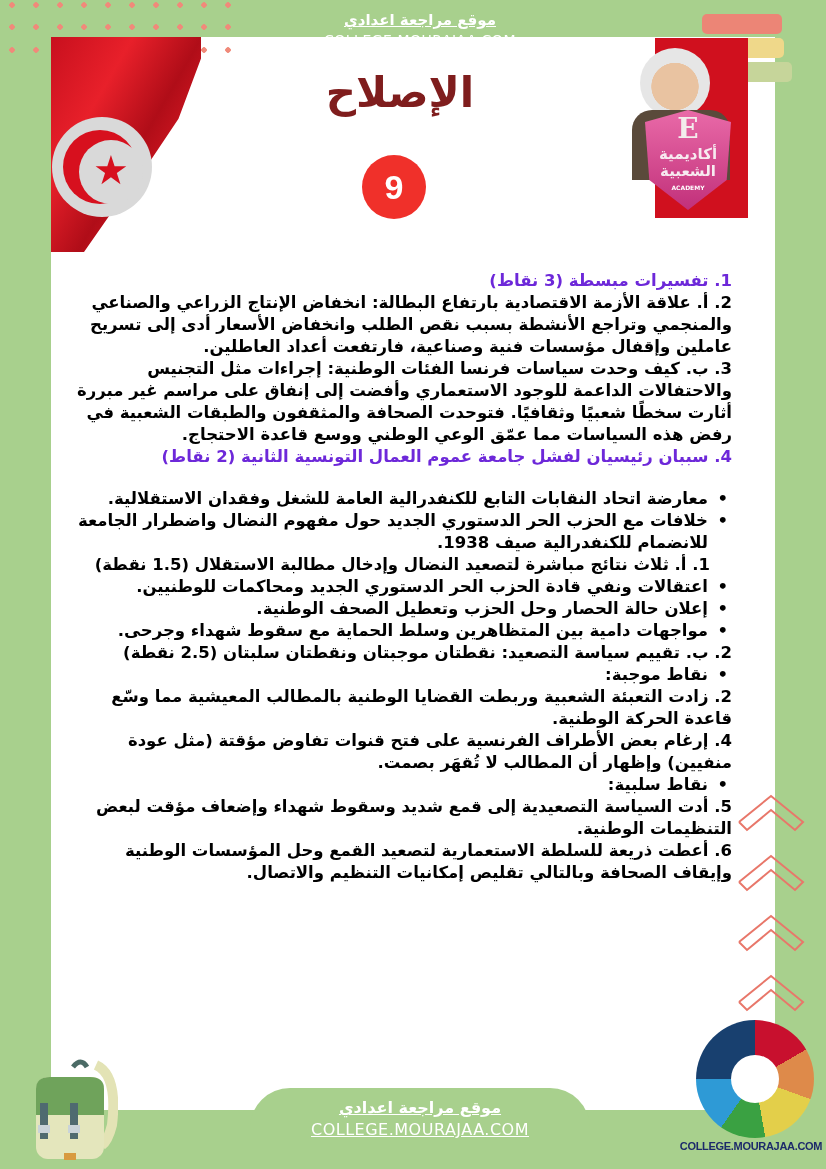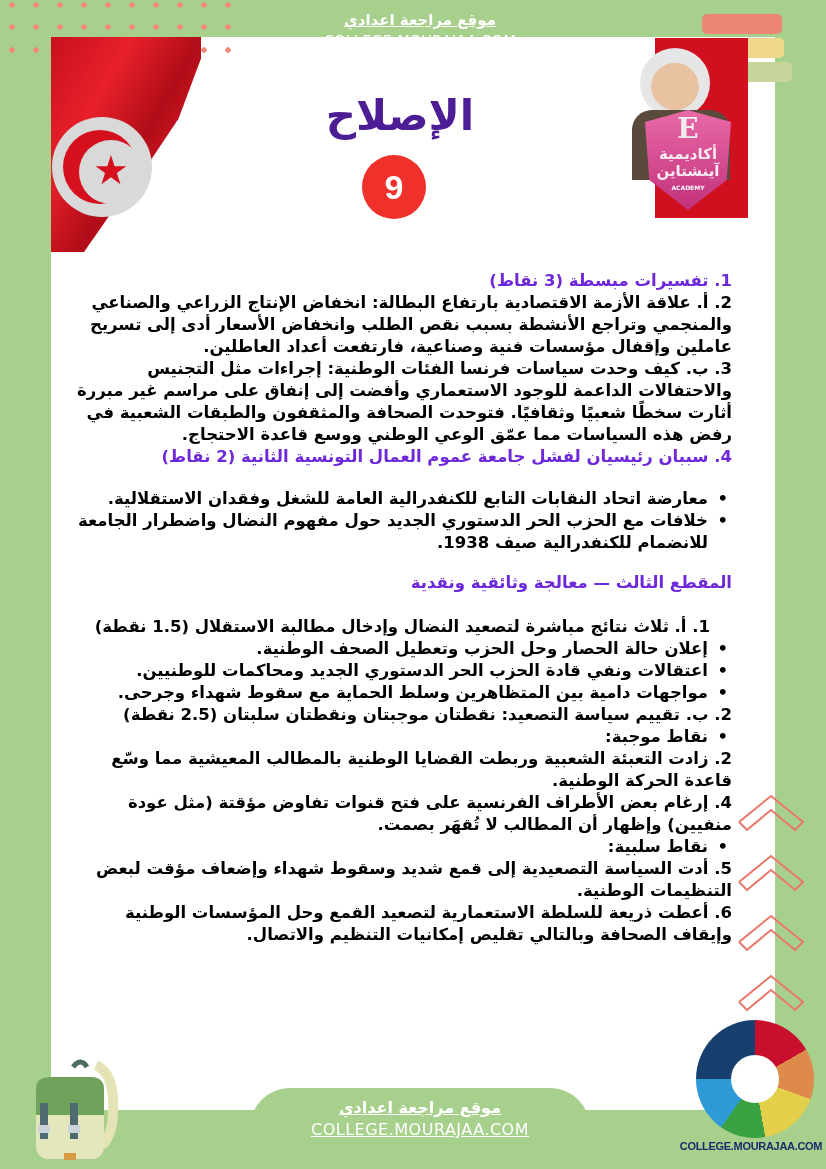--- a/index.html
+++ b/index.html
@@ -54,22 +54,22 @@
   }
   .flag-crescent-cut {
     position:absolute; left:28px; top:103px; width:64px; height:64px; border-radius:50%;
     background:#d9d9d9;
   }
   .flag-star {
     position:absolute; left:42px; top:113px; font-size:40px; color:#d7101e; line-height:40px;
   }
 
   .title {
-    position:absolute; top:91px; left:300px; width:200px; text-align:center;
-    color:#4c1d95; font-size:42px; font-weight:bold; direction:rtl;
+    position:absolute; top:68px; left:300px; width:200px; text-align:center;
+    color:#7f1d1d; font-size:42px; font-weight:bold; direction:rtl;
     font-family:"DejaVu Sans", sans-serif;
   }
   .num-badge {
     position:absolute; left:362px; top:155px; width:64px; height:64px; border-radius:50%;
     background:#f0302a; color:#fff; font-size:34px; font-weight:bold;
     display:flex; align-items:center; justify-content:center;
     font-family:"Liberation Sans", sans-serif;
   }
 
   
@@ -175,38 +175,37 @@
   <div class="book" style="left:-6px;top:50px;width:96px;background:#c6d59a;"></div>
 </div>
 
 <div class="logo-bg"></div>
 <div class="logo-head"></div>
 <div class="logo-body"></div>
 <div class="logo-shield"></div>
 <div class="logo-e">E</div>
 <div class="logo-ar">
   <span>أكاديمية</span><br>
-  <span>آينشتاين</span>
+  <span>الشعبية</span>
 </div>
 <div class="logo-academy">ACADEMY</div>
 
 <div class="content">
   <p class="line green">1. تفسيرات مبسطة (3 نقاط)</p>
   <p class="line red">2. أ. علاقة الأزمة الاقتصادية بارتفاع البطالة: انخفاض الإنتاج الزراعي والصناعي والمنجمي وتراجع الأنشطة بسبب نقص الطلب وانخفاض الأسعار أدى إلى تسريح عاملين وإقفال مؤسسات فنية وصناعية، فارتفعت أعداد العاطلين.</p>
   <p class="line red">3. ب. كيف وحدت سياسات فرنسا الفئات الوطنية: إجراءات مثل التجنيس والاحتفالات الداعمة للوجود الاستعماري وأفضت إلى إنفاق على مراسم غير مبررة أثارت سخطًا شعبيًا وثقافيًا. فتوحدت الصحافة والمثقفون والطبقات الشعبية في رفض هذه السياسات مما عمّق الوعي الوطني ووسع قاعدة الاحتجاج.</p>
   <p class="line green">4. سببان رئيسيان لفشل جامعة عموم العمال التونسية الثانية (2 نقاط)</p>
   <div class="gap"></div>
   <p class="line red bullet">معارضة اتحاد النقابات التابع للكنفدرالية العامة للشغل وفقدان الاستقلالية.</p>
   <p class="line red bullet">خلافات مع الحزب الحر الدستوري الجديد حول مفهوم النضال واضطرار الجامعة للانضمام للكنفدرالية صيف 1938.</p>
 
-  <p class="line green section-heading" style="margin-top:18px; margin-bottom:22px;">المقطع الثالث — معالجة وثائقية ونقدية</p>
 
   <p class="line red indent">1. أ. ثلاث نتائج مباشرة لتصعيد النضال وإدخال مطالبة الاستقلال (1.5 نقطة)</p>
+  <p class="line red bullet">اعتقالات ونفي قادة الحزب الحر الدستوري الجديد ومحاكمات للوطنيين.</p>
   <p class="line red bullet">إعلان حالة الحصار وحل الحزب وتعطيل الصحف الوطنية.</p>
-  <p class="line red bullet">اعتقالات ونفي قادة الحزب الحر الدستوري الجديد ومحاكمات للوطنيين.</p>
   <p class="line red bullet">مواجهات دامية بين المتظاهرين وسلط الحماية مع سقوط شهداء وجرحى.</p>
   <p class="line red">2. ب. تقييم سياسة التصعيد: نقطتان موجبتان ونقطتان سلبتان (2.5 نقطة)</p>
   <p class="line red bullet">نقاط موجبة:</p>
   <p class="line red">2. زادت التعبئة الشعبية وربطت القضايا الوطنية بالمطالب المعيشية مما وسّع قاعدة الحركة الوطنية.</p>
   <p class="line red">4. إرغام بعض الأطراف الفرنسية على فتح قنوات تفاوض مؤقتة (مثل عودة منفيين) وإظهار أن المطالب لا تُقهَر بصمت.</p>
   <p class="line red bullet">نقاط سلبية:</p>
   <p class="line red">5. أدت السياسة التصعيدية إلى قمع شديد وسقوط شهداء وإضعاف مؤقت لبعض التنظيمات الوطنية.</p>
   <p class="line red">6. أعطت ذريعة للسلطة الاستعمارية لتصعيد القمع وحل المؤسسات الوطنية وإيقاف الصحافة وبالتالي تقليص إمكانيات التنظيم والاتصال.</p>
 </div>
 

